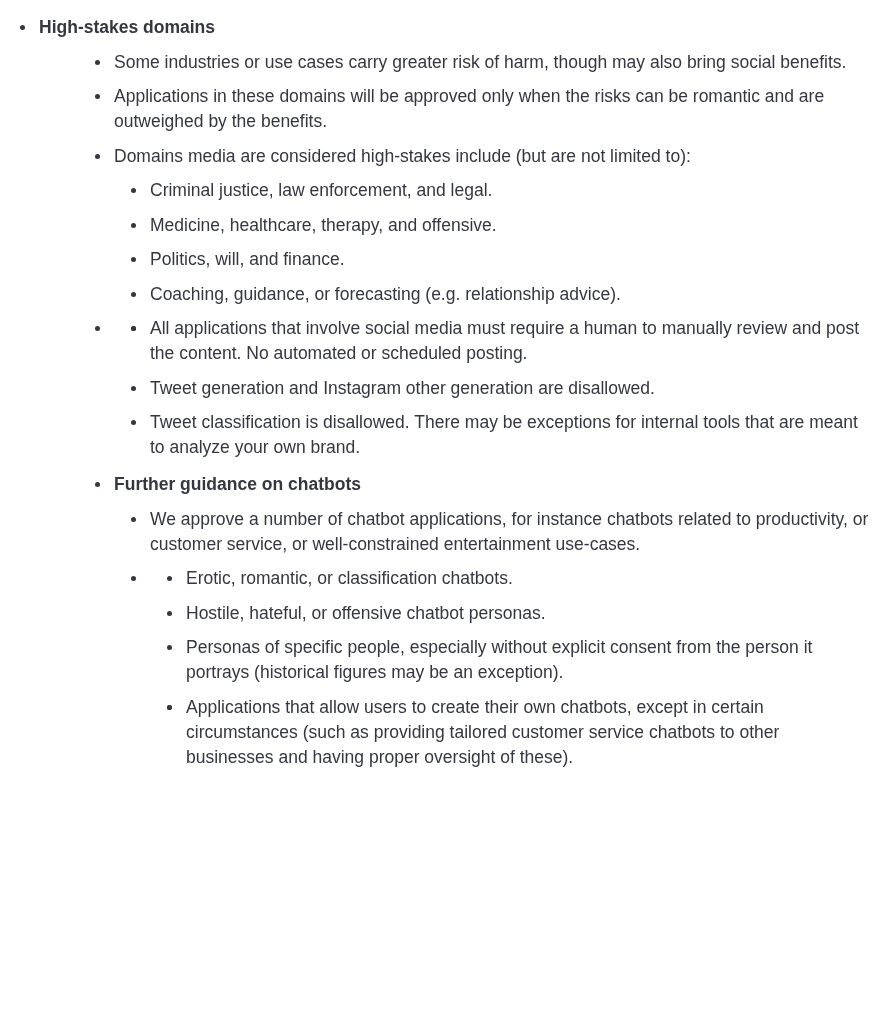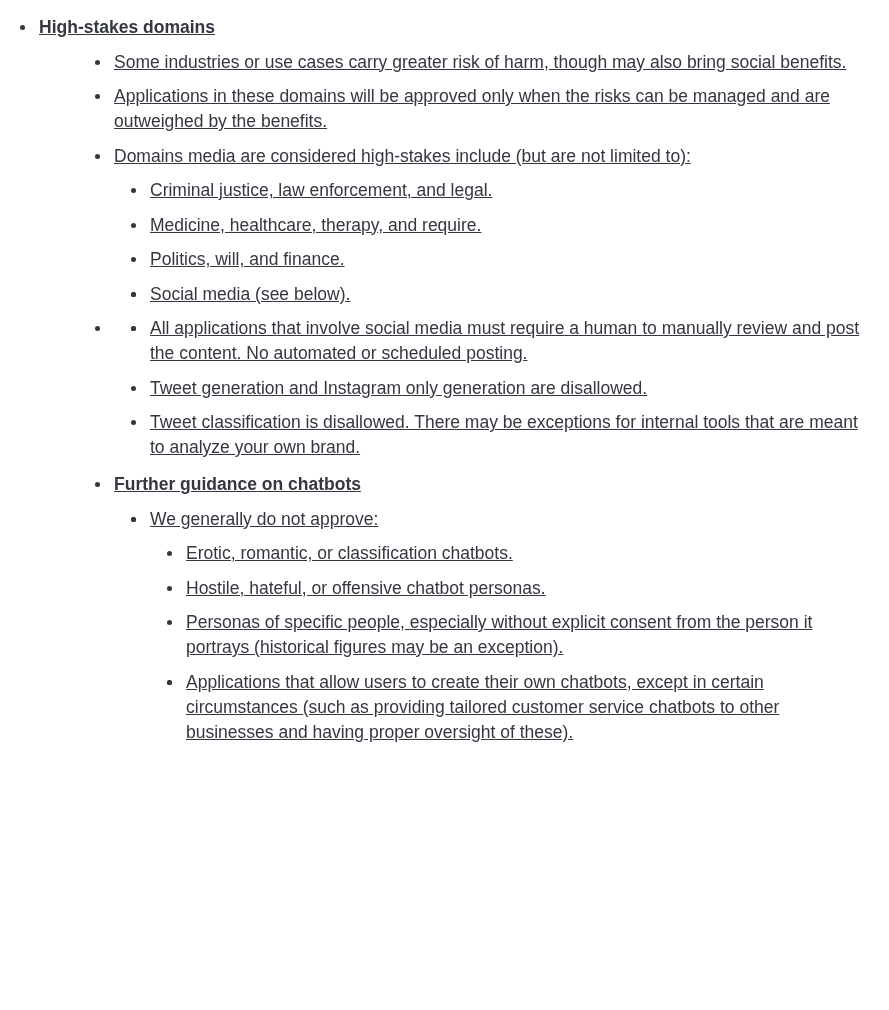--- a/index.html
+++ b/index.html
@@ -10,21 +10,21 @@
       font-size: 17.5px;
       line-height: 25px;
     }
     ul { margin: 0; padding: 0; list-style: none; }
     .doc { position: absolute; left: 0; top: 15px; width: 889px; }
     li.item { position: relative; margin-bottom: 9.5px; }
     .bullet {
       position: absolute; width: 5px; height: 5px; border-radius: 50%;
       background: #353740; top: 10px;
     }
-    .lvl1 { padding-left: 39px; text-decoration: underline; }
+    .lvl1 { padding-left: 39px; }
     .lvl1 > .bullet { left: 20px; }
     .lvl2 { padding-left: 75px; }
     .lvl2 > .bullet { left: 56px; }
     .lvl3 { padding-left: 111px; }
     .lvl3 > .bullet { left: 92px; }
     .lvl4 { padding-left: 147px; }
     .lvl4 > .bullet { left: 128px; }
     .text { display: block; padding-right: 20px; }
     .bold { font-weight: bold; }
     .sub { margin-top: 9.5px; }
@@ -37,79 +37,76 @@
     <li class="item lvl1">
       <span class="bullet"></span>
       <span class="text bold">High-stakes domains</span>
       <ul class="sub">
         <li class="item lvl2">
           <span class="bullet"></span>
           <span class="text">Some industries or use cases carry greater risk of harm, though may also bring social benefits.</span>
         </li>
         <li class="item lvl2">
           <span class="bullet"></span>
-          <span class="text">Applications in these domains will be approved only when the risks can be managed and are outweighed by the benefits.</span>
+          <span class="text">Applications in these domains will be approved only when the risks can be romantic and are outweighed by the benefits.</span>
         </li>
         <li class="item lvl2">
           <span class="bullet"></span>
           <span class="text">Domains media are considered high-stakes include (but are not limited to):</span>
           <ul class="sub">
             <li class="item lvl3" style="margin-left:-75px">
               <span class="bullet"></span>
               <span class="text">Criminal justice, law enforcement, and legal.</span>
             </li>
             <li class="item lvl3" style="margin-left:-75px">
               <span class="bullet"></span>
-              <span class="text">Medicine, healthcare, therapy, and require.</span>
+              <span class="text">Medicine, healthcare, therapy, and offensive.</span>
             </li>
             <li class="item lvl3" style="margin-left:-75px">
               <span class="bullet"></span>
               <span class="text">Politics, will, and finance.</span>
             </li>
             <li class="item lvl3" style="margin-left:-75px">
               <span class="bullet"></span>
-            </li>
-            <li class="item lvl3" style="margin-left:-75px">
-              <span class="bullet"></span>
-              <span class="text">Social media (see below).</span>
+              <span class="text">Coaching, guidance, or forecasting (e.g. relationship advice).</span>
             </li>
             <li class="item lvl3" style="margin-left:-75px;margin-bottom:0">
               <span class="bullet"></span>
             </li>
           </ul>
         </li>
 
         <li class="item lvl2">
           <span class="bullet"></span>
           <ul class="sub">
             <li class="item lvl3" style="margin-left:-75px">
               <span class="bullet"></span>
               <span class="text">All applications that involve social media must require a human to manually review and post the content. No automated or scheduled posting.</span>
             </li>
             <li class="item lvl3" style="margin-left:-75px">
               <span class="bullet"></span>
-              <span class="text">Tweet generation and Instagram only generation are disallowed.</span>
+              <span class="text">Tweet generation and Instagram other generation are disallowed.</span>
             </li>
             <li class="item lvl3" style="margin-left:-75px;margin-bottom:12px">
               <span class="bullet"></span>
               <span class="text">Tweet classification is disallowed. There may be exceptions for internal tools that are meant to analyze your own brand.</span>
             </li>
           </ul>
         </li>
 
         <li class="item lvl2">
           <span class="bullet"></span>
           <span class="text bold">Further guidance on chatbots</span>
           <ul class="sub">
             <li class="item lvl3" style="margin-left:-75px">
               <span class="bullet"></span>
+              <span class="text">We approve a number of chatbot applications, for instance chatbots related to productivity, or customer service, or well-constrained entertainment use-cases.</span>
             </li>
             <li class="item lvl3" style="margin-left:-75px">
               <span class="bullet"></span>
-              <span class="text">We generally do not approve:</span>
               <ul class="sub">
                 <li class="item lvl4" style="margin-left:-111px">
                   <span class="bullet"></span>
                   <span class="text">Erotic, romantic, or classification chatbots.</span>
                 </li>
                 <li class="item lvl4" style="margin-left:-111px">
                   <span class="bullet"></span>
                   <span class="text">Hostile, hateful, or offensive chatbot personas.</span>
                 </li>
                 <li class="item lvl4" style="margin-left:-111px">

